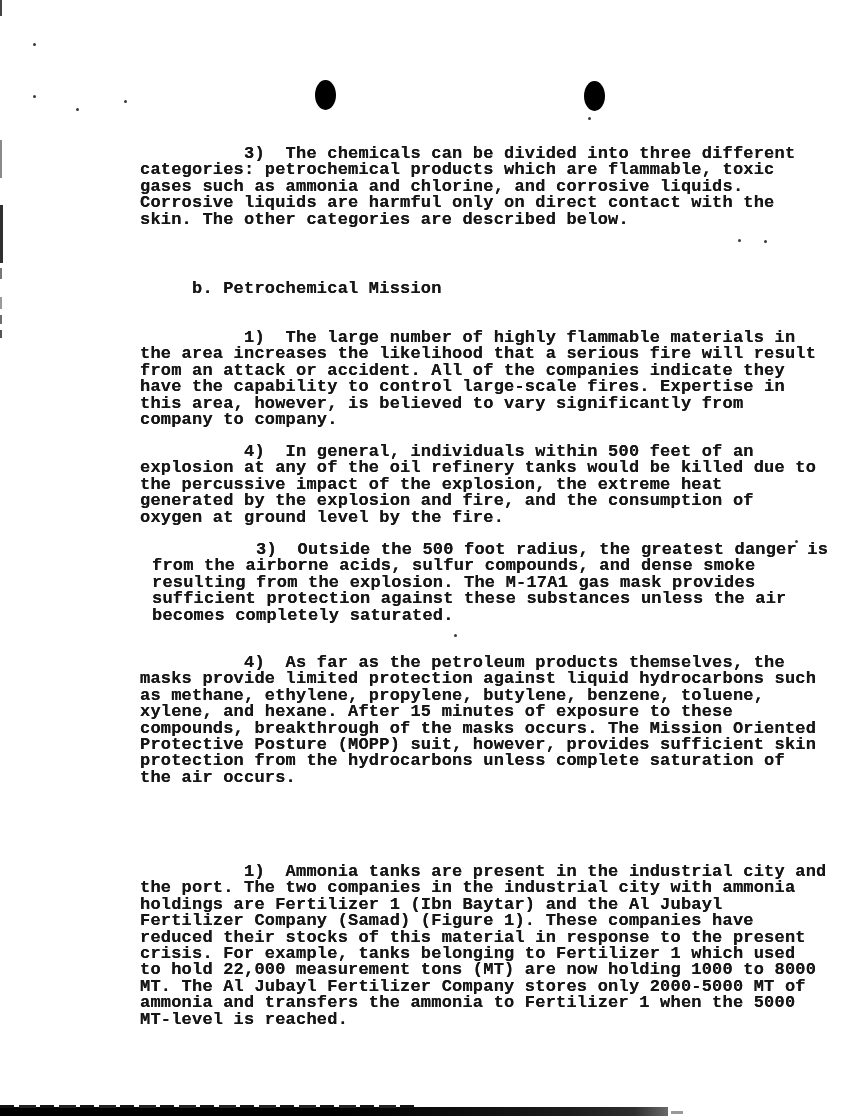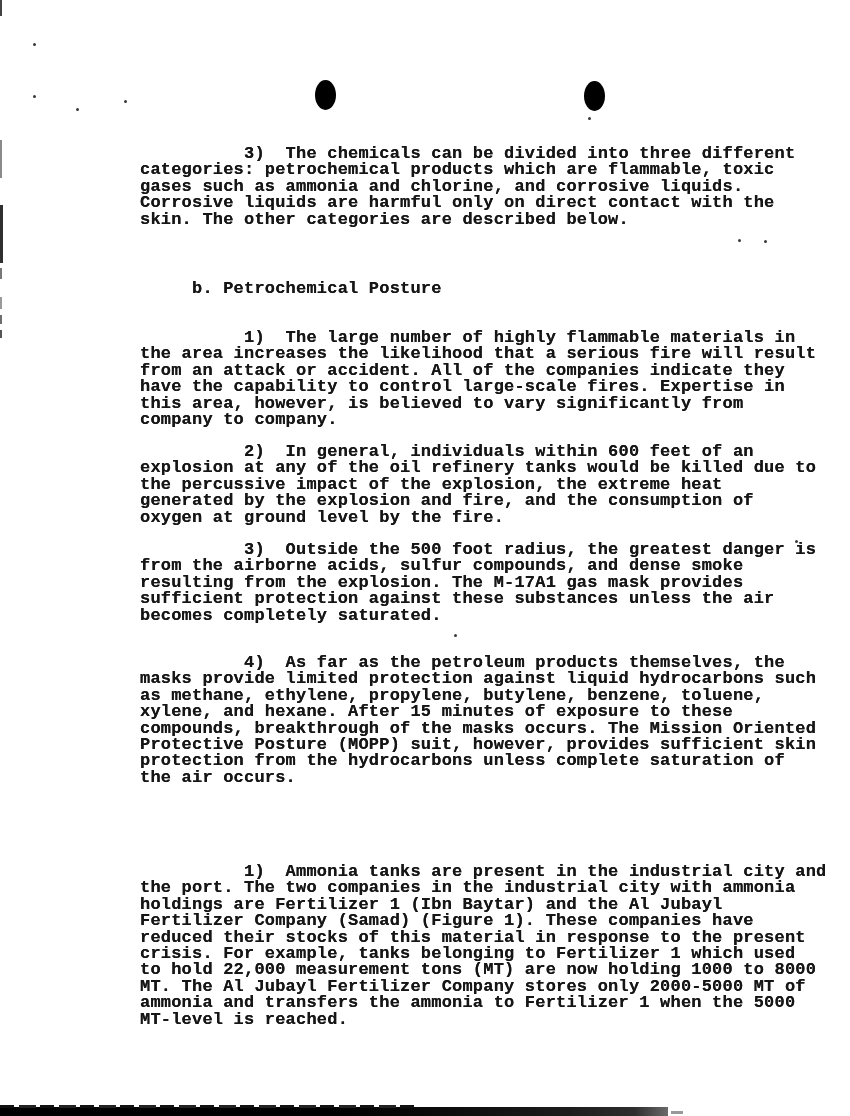--- a/index.html
+++ b/index.html
@@ -120,36 +120,36 @@
 
   <div class="punch-dot dot-left"></div>
   <div class="punch-dot dot-right"></div>
 
   <pre class="tw" style="top:146px;">          3)  The chemicals can be divided into three different
 categories: petrochemical products which are flammable, toxic
 gases such as ammonia and chlorine, and corrosive liquids.
 Corrosive liquids are harmful only on direct contact with the
 skin. The other categories are described below.</pre>
 
-  <pre class="tw" style="top:281px;">     b. Petrochemical Posture</pre>
+  <pre class="tw" style="top:281px;">     b. Petrochemical Mission</pre>
 
   <pre class="tw" style="top:330px;">          1)  The large number of highly flammable materials in
 the area increases the likelihood that a serious fire will result
 from an attack or accident. All of the companies indicate they
 have the capability to control large-scale fires. Expertise in
 this area, however, is believed to vary significantly from
 company to company.</pre>
 
-  <pre class="tw" style="top:444px;">          2)  In general, individuals within 600 feet of an
+  <pre class="tw" style="top:444px;">          4)  In general, individuals within 500 feet of an
 explosion at any of the oil refinery tanks would be killed due to
 the percussive impact of the explosion, the extreme heat
 generated by the explosion and fire, and the consumption of
 oxygen at ground level by the fire.</pre>
 
-  <pre class="tw" style="top:542px;">          3)  Outside the 500 foot radius, the greatest danger is
+  <pre class="tw" style="top:542px;margin-left:12px;">          3)  Outside the 500 foot radius, the greatest danger is
 from the airborne acids, sulfur compounds, and dense smoke
 resulting from the explosion. The M-17A1 gas mask provides
 sufficient protection against these substances unless the air
 becomes completely saturated.</pre>
 
   <pre class="tw" style="top:655px;">          4)  As far as the petroleum products themselves, the
 masks provide limited protection against liquid hydrocarbons such
 as methane, ethylene, propylene, butylene, benzene, toluene,
 xylene, and hexane. After 15 minutes of exposure to these
 compounds, breakthrough of the masks occurs. The Mission Oriented

